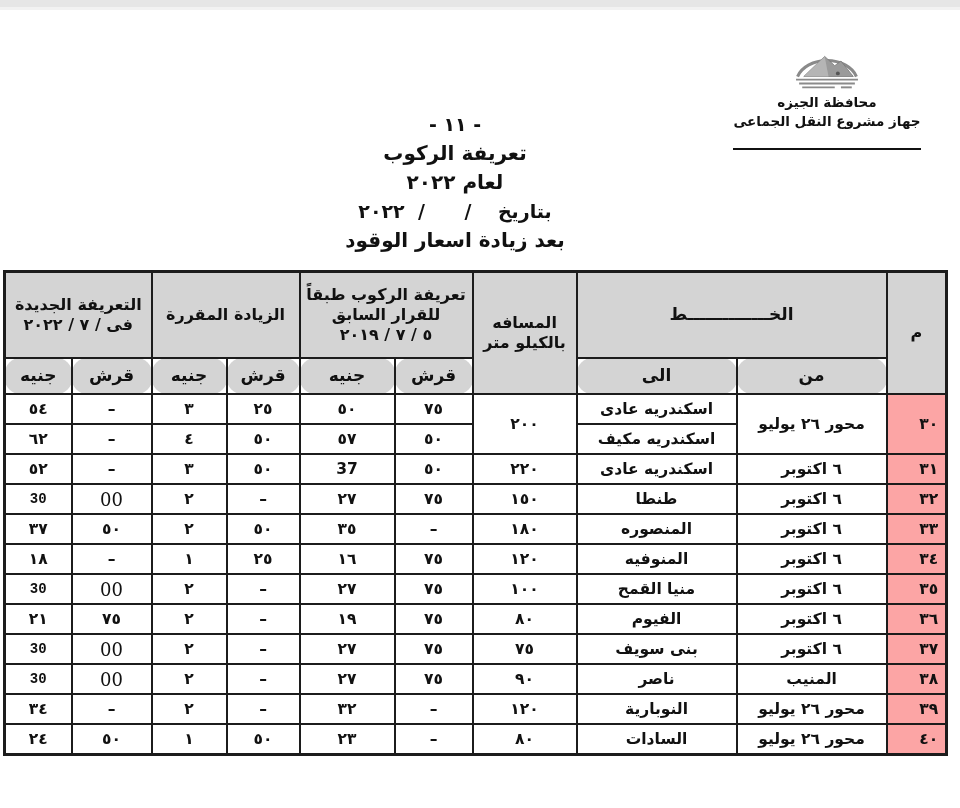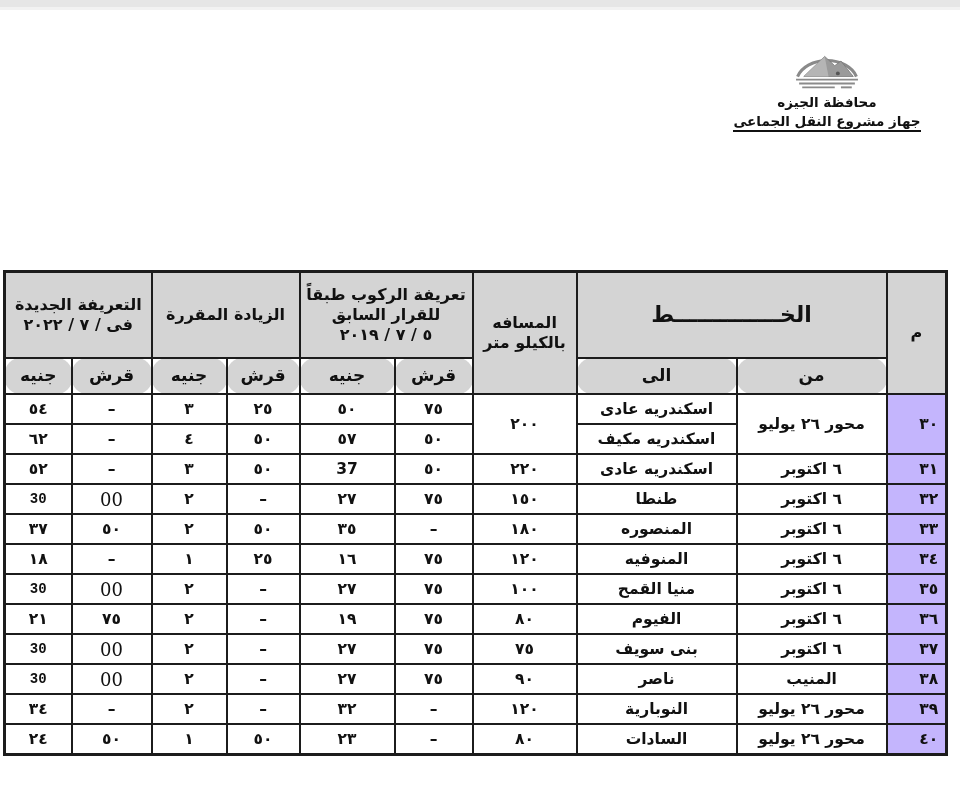--- a/index.html
+++ b/index.html
@@ -5,40 +5,40 @@
   html,body{
     margin:0;padding:0;width:960px;height:808px;background:#ffffff;overflow:hidden;
     font-family:"DejaVu Sans",sans-serif;color:#111;
   }
   .page{position:relative;width:960px;height:808px;background:#fff;}
   .top-strip{position:absolute;left:0;top:0;width:960px;height:7px;background:#e6e6e6;border-bottom:3px solid #f2f2f2;}
   
   .letterhead{position:absolute;top:44px;right:28px;width:210px;text-align:center;}
   .letterhead .logo{display:block;margin:0 auto 2px auto;}
   .letterhead .org1{font-size:13.5px;font-weight:bold;}
-  .letterhead .org2{font-size:13.5px;font-weight:bold;display:inline-block;border-bottom:2px solid #111;padding-bottom:1px;margin-top:3px;}
+  .letterhead .org2{font-size:13.5px;font-weight:bold;display:inline-block;border-bottom:2px solid #111;padding-bottom:19px;margin-top:3px;}
   
   .title-block{position:absolute;top:110px;left:150px;width:610px;text-align:center;font-weight:bold;direction:rtl;}
   .title-block .t-line{line-height:29px;font-size:20px;}
   .title-block .t-pageno{font-size:19px;letter-spacing:4px;}
   .title-block .t-date{white-space:pre;font-size:19px;}
   
   table.fare{
     position:absolute;top:270px;left:3px;width:942px;
     border-collapse:collapse;table-layout:fixed;direction:rtl;
     font-weight:bold;
   }
   table.fare td{border:2px solid #1c1c1c;text-align:center;vertical-align:middle;padding:0 2px;overflow:hidden;}
   table.fare{border:3px solid #1c1c1c;}
   thead td{background:#d4d4d4;font-size:16px;line-height:1.25;}
   thead tr.h1 td{height:84px;}
   thead tr.h2 td{height:34px;font-size:17px;border-radius:15px;}
   tbody td{height:28px;font-size:15.5px;background:#fff;}
-  tbody td.serial{background:#c4b5fd;padding-left:27px;}
-  .hdr-line{font-size:22px;letter-spacing:1px;}
+  tbody td.serial{background:#fca5a5;padding-left:27px;}
+  .hdr-line{font-size:17px;letter-spacing:1px;}
   .w30{font-family:Liberation Mono, monospace;font-weight:bold;font-size:14px;}
   .w00{font-family:"DejaVu Serif",serif;font-weight:normal;font-size:18px;border-radius:12px;}
 </style>
 </head>
 <body>
 
 <div class="page">
   <div class="top-strip"></div>
 
   <div class="letterhead">
@@ -51,20 +51,27 @@
         <line x1="14" y1="51" x2="86" y2="51"></line>
         <line x1="18" y1="56" x2="60" y2="56"></line>
         <line x1="68" y1="56" x2="82" y2="56"></line>
       </g>
       <circle cx="64" cy="38" r="2.5" fill="#555"></circle>
     </svg>
     <div class="org1">محافظة الجيزه</div>
     <div><span class="org2">جهاز مشروع النقل الجماعى</span></div>
   </div>
 
+  <div class="title-block">
+    <div class="t-line t-pageno">- ١١ -</div>
+    <div class="t-line">تعريفة الركوب</div>
+    <div class="t-line">لعام ٢٠٢٢</div>
+    <div class="t-line t-date">بتاريخ    /      /  ٢٠٢٢</div>
+    <div class="t-line">بعد زيادة اسعار الوقود</div>
+  </div>
 
   <table class="fare" dir="rtl">
     <colgroup>
       <col style="width:60px">
         <col style="width:150px">
         <col style="width:160px">
         <col style="width:104px">
       <col style="width:78px">
         <col style="width:95px">
         <col style="width:73px">

